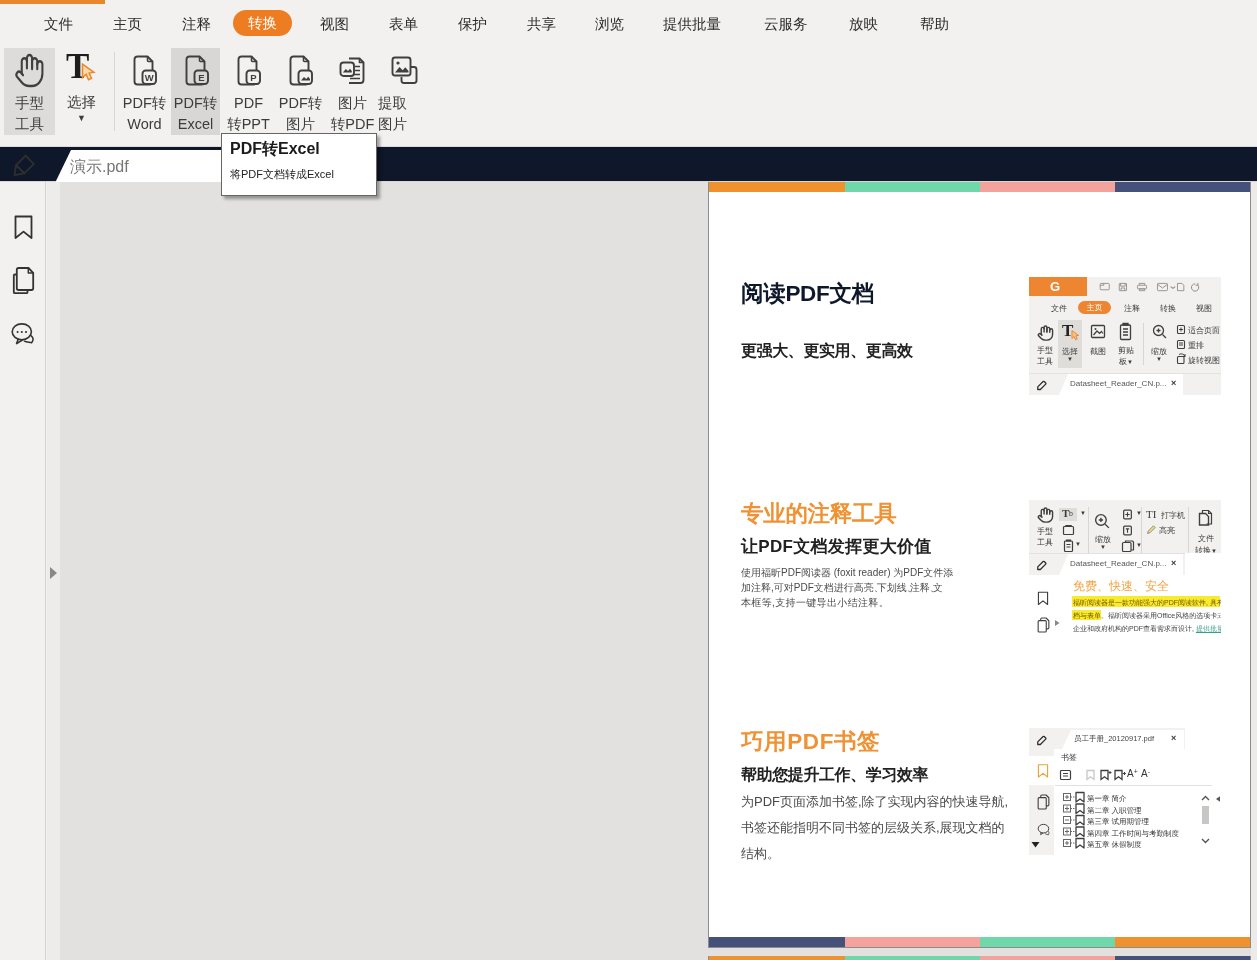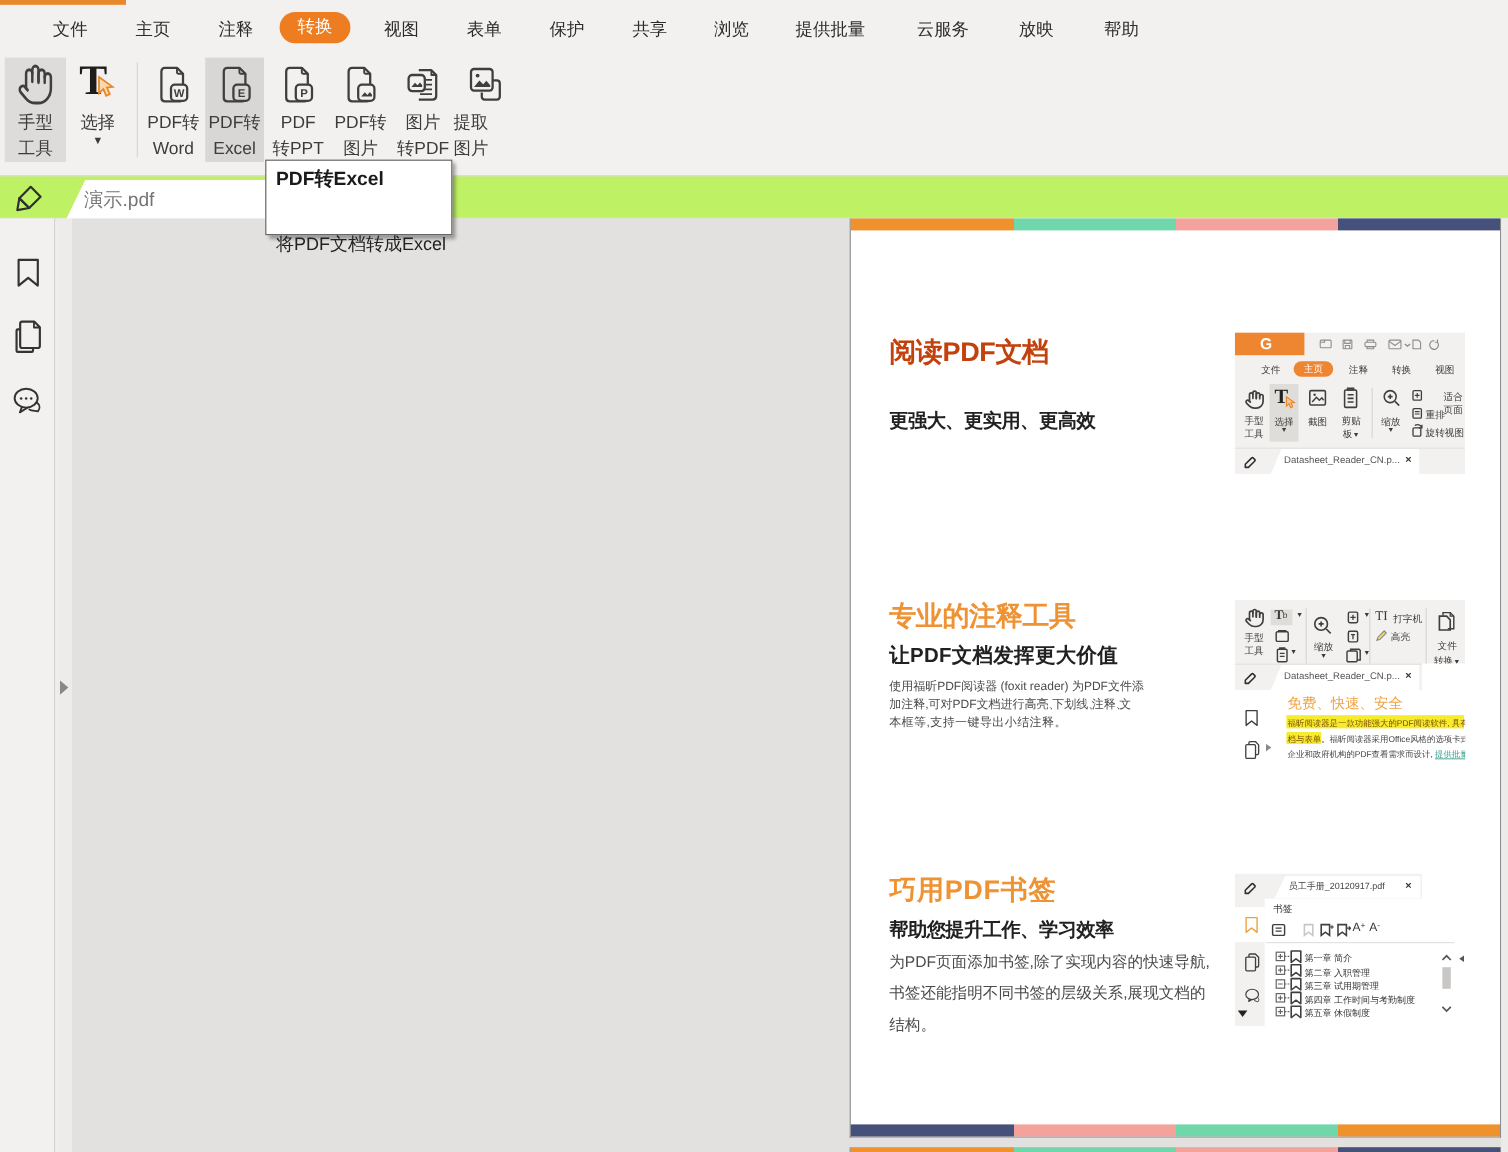--- a/index.html
+++ b/index.html
@@ -89,21 +89,21 @@
   <div class="abs" style="left:4px;top:48px;width:51px;text-align:center;font-size:14.5px;color:#3c3c3c;line-height:21px;">手型<br>工具</div>
   <div class="abs" style="left:60px;top:48px;width:43px;text-align:center;font-size:14.5px;color:#3c3c3c;">选择<br><span style="font-size:9px;position:relative;top:-4px;">▼</span></div>
   <div class="abs" style="left:118px;top:48px;width:53px;text-align:center;font-size:14.5px;color:#3c3c3c;line-height:21px;">PDF转<br>Word</div>
   <div class="abs" style="left:171px;top:48px;width:49px;text-align:center;font-size:14.5px;color:#3c3c3c;line-height:21px;">PDF转<br>Excel</div>
   <div class="abs" style="left:224px;top:48px;width:49px;text-align:center;font-size:14.5px;color:#3c3c3c;line-height:21px;">PDF<br>转PPT</div>
   <div class="abs" style="left:274px;top:48px;width:53px;text-align:center;font-size:14.5px;color:#3c3c3c;line-height:21px;">PDF转<br>图片</div>
   <div class="abs" style="left:326px;top:48px;width:53px;text-align:center;font-size:14.5px;color:#3c3c3c;line-height:21px;">图片<br>转PDF</div>
   <div class="abs" style="left:378px;top:48px;width:53px;text-align:left;font-size:14.5px;color:#3c3c3c;line-height:21px;">提取<br>图片</div>
 </div>
 
-<div id="tabbar" class="abs" style="left:0;top:146px;width:1257px;height:36px;background:#bef264;border-top:1px solid #dedcd9;border-bottom:1px solid #d8d6d3;">
+<div id="tabbar" class="abs" style="left:0;top:146px;width:1257px;height:36px;background:#0f172a;border-top:1px solid #dedcd9;border-bottom:1px solid #d8d6d3;">
   <svg class="abs" style="left:9px;top:150px;margin-top:-145px;" width="26" height="30" viewBox="0 0 26 30" fill="none" stroke="#2f2f2f" stroke-width="1.8" stroke-linejoin="round">
     <g transform="rotate(45 13 15.5)">
       <rect x="7.2" y="4.6" width="11.6" height="13.4"></rect>
       <path d="M7.2 18 H18.8 L13 26.2 Z"></path>
     </g>
   </svg>
   <div class="abs" style="left:55px;top:3px;width:250px;height:33px;background:#fff;clip-path:polygon(16px 0,100% 0,100% 100%,0 100%);"></div>
   <div class="abs" style="left:70px;top:10px;font-size:16px;color:#757575;">演示.pdf</div>
 </div>
 
@@ -133,21 +133,21 @@
 <div class="abs" style="left:47px;top:182px;width:13px;height:778px;background:#edecea;"></div>
 
 <div id="docarea" class="abs" style="left:60px;top:182px;width:1197px;height:778px;background:#e2e1df;overflow:hidden;"></div>
 
 <div id="page1" class="abs" style="left:708px;top:182px;width:543px;height:766px;background:#fff;border:1px solid #8c8c8c;border-top:none;">
   <div class="abs" style="left:0;top:0;width:136px;height:10px;background:#ef912c;"></div>
   <div class="abs" style="left:136px;top:0;width:135px;height:10px;background:#70d7aa;"></div>
   <div class="abs" style="left:271px;top:0;width:135px;height:10px;background:#f4a39c;"></div>
   <div class="abs" style="left:406px;top:0;width:135px;height:10px;background:#46517b;"></div>
 
-  <div class="abs" style="left:32px;top:96px;font-size:22.5px;font-weight:bold;color:#c2410c;letter-spacing:-0.3px;">阅读PDF文档</div>
+  <div class="abs" style="left:32px;top:96px;font-size:22.5px;font-weight:bold;color:#0f172a;letter-spacing:-0.3px;">阅读PDF文档</div>
   <div class="abs" style="left:32px;top:136px;font-size:16px;font-weight:bold;color:#212121;letter-spacing:-0.4px;margin-top:23px;">更强大、更实用、更高效</div>
 
   <div class="abs" style="left:32px;top:316px;font-size:22.5px;font-weight:bold;color:#ef9233;letter-spacing:-0.3px;">专业的注释工具</div>
   <div class="abs" style="left:32px;top:353px;font-size:17px;font-weight:bold;color:#212121;letter-spacing:0.3px;">让PDF文档发挥更大价值</div>
   <div class="abs" style="left:32px;top:383px;font-size:10px;color:#4a4a4a;line-height:15px;">使用福昕PDF阅读器 (foxit reader) 为PDF文件添<br>加注释,可对PDF文档进行高亮<span style="letter-spacing:-7px">、</span>下划线<span style="letter-spacing:-7px">、</span>注释<span style="letter-spacing:-7px">、</span>文<br><span style="letter-spacing:0.35px">本框等,支持一键导出小结注释。</span></div>
 
   <div class="abs" style="left:32px;top:544px;font-size:22.5px;font-weight:bold;color:#ef9233;letter-spacing:0.6px;">巧用PDF书签</div>
   <div class="abs" style="left:32px;top:583px;font-size:16px;font-weight:bold;color:#212121;letter-spacing:-0.4px;">帮助您提升工作、学习效率</div>
   <div class="abs" style="left:32px;top:607px;font-size:13px;color:#4a4a4a;line-height:26px;">为PDF页面添加书签,除了实现内容的快速导航,<br>书签还能指明不同书签的层级关系,展现文档的<br>结构。</div>
 
@@ -207,21 +207,21 @@
     <svg class="abs" style="left:122px;top:46px;" width="17" height="17" viewBox="0 0 17 17" fill="none" stroke="#3f3f3f" stroke-width="1.3">
       <circle cx="7.5" cy="7.5" r="5"></circle>
         <path d="M11.5 11.5 L15 15 M5.5 7.5 h4 M7.5 5.5 v4"></path>
     </svg>
     <div class="abs" style="left:118px;top:69px;width:24px;text-align:center;">缩放</div>
     <div class="abs" style="left:118px;top:79px;width:24px;text-align:center;font-size:6px;">▼</div>
     <svg class="abs" style="left:147px;top:47px;" width="10" height="11" viewBox="0 0 10 11" fill="none" stroke="#3f3f3f" stroke-width="1.1">
       <rect x="1.5" y="1.5" width="7" height="8" rx="1"></rect>
         <path d="M3 5.5 h4 M5 3.5 v4" stroke-width="1"></path>
     </svg>
-    <span class="abs" style="left:174px;top:48px;font-size:8px;">适合页面</span>
+    <span class="abs" style="left:159px;top:48px;font-size:8px;">适合页面</span>
     <svg class="abs" style="left:147px;top:62px;" width="10" height="11" viewBox="0 0 10 11" fill="none" stroke="#3f3f3f" stroke-width="1.1">
       <rect x="1.5" y="1.5" width="7" height="8" rx="1"></rect>
         <path d="M3 4 h4 M3 6 h4" stroke-width="1"></path>
     </svg>
     <span class="abs" style="left:159px;top:63px;font-size:8px;">重排</span>
     <svg class="abs" style="left:146px;top:76px;" width="12" height="12" viewBox="0 0 12 12" fill="none" stroke="#3f3f3f" stroke-width="1.1">
       <rect x="2.5" y="3.5" width="6.5" height="7" rx="1"></rect>
         <path d="M4 1.5 a4 4 0 0 1 6 2 m0-2.5 v2.5 h-2.5" stroke-width="1"></path>
     </svg>
     <span class="abs" style="left:159px;top:78px;font-size:8px;text-align:right;">旋转视图</span>
@@ -416,14 +416,14 @@
   <div class="abs" style="left:0;top:0;width:136px;height:4px;background:#ef912c;"></div>
   <div class="abs" style="left:136px;top:0;width:135px;height:4px;background:#70d7aa;"></div>
   <div class="abs" style="left:271px;top:0;width:135px;height:4px;background:#f4a39c;"></div>
   <div class="abs" style="left:406px;top:0;width:135px;height:4px;background:#46517b;"></div>
 </div>
 
 <div class="abs" style="left:1251px;top:182px;width:6px;height:778px;background:#ecebe9;"></div>
 
 <div id="tooltip" class="abs" style="left:221px;top:133px;width:156px;height:63px;background:#fff;border:1px solid #666;box-shadow:3px 3px 3px rgba(0,0,0,0.35);z-index:50;">
   <div class="abs" style="left:8px;top:5px;font-size:16px;font-weight:bold;color:#1a1a1a;white-space:nowrap;">PDF转Excel</div>
-  <div class="abs" style="left:8px;top:33px;font-size:15px;color:#222;white-space:nowrap;margin-top:27px;">将PDF文档转成Excel</div>
+  <div class="abs" style="left:8px;top:33px;font-size:11px;color:#222;white-space:nowrap;">将PDF文档转成Excel</div>
 </div>
 
 </body></html>

